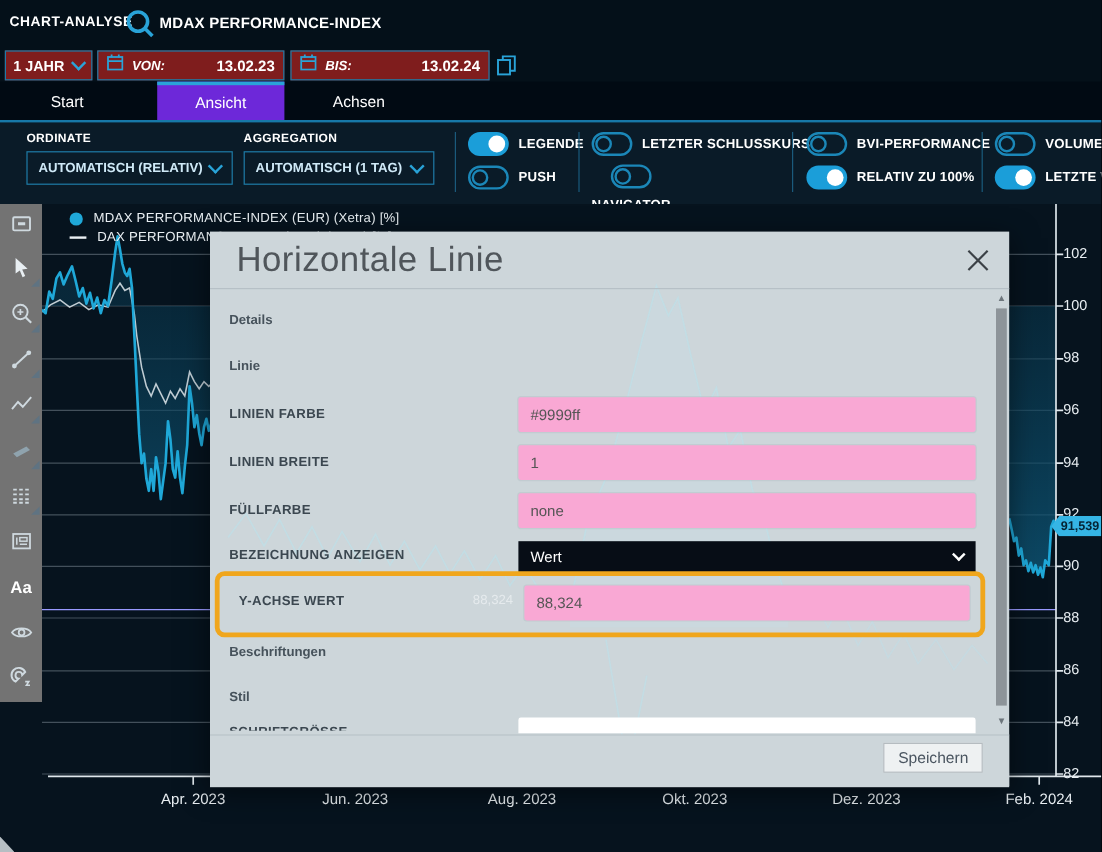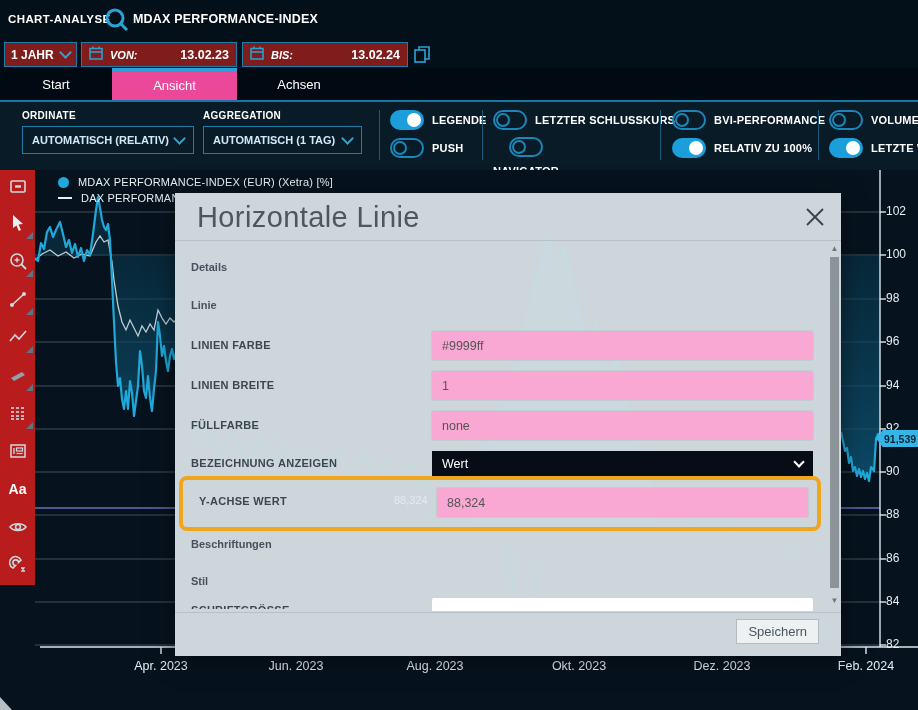--- a/index.html
+++ b/index.html
@@ -18,40 +18,40 @@
   .datebox{padding:4px 7px;color:#fff;}
   .date-von{left:81px;width:156px;}
   .date-bis{left:242px;width:166px;}
   .datebox .lbl{font-style:italic;font-weight:bold;font-size:11px;margin-left:7px;}
   .datebox .val{margin-left:auto;font-size:12.5px;font-weight:bold;}
   .copy-ico{left:413px;top:45px;}
 
   
   .tabbar{left:0;top:68px;width:918px;height:32px;background:#010a13;display:flex;}
   .tab{width:112px;display:flex;align-items:center;justify-content:center;color:#fff;font-size:13px;box-sizing:border-box;}
-  .tab.active{width:125px;background:#ec4899;border-top:3px solid #29a3d8;}
+  .tab.active{width:106px;background:#6d28d9;border-top:3px solid #29a3d8;margin-left:19px;}
   .tab.t3{width:124px;}
 
   
   .toolbar{left:0;top:100px;width:918px;height:70px;background:#0a1b28;border-top:2px solid #1778a8;box-sizing:border-box;}
   .tb-label{color:#fff;font-size:10px;font-weight:bold;letter-spacing:.3px;}
   .tb-select{border:1px solid #1e7ca8;height:28px;display:flex;align-items:center;justify-content:space-between;
              padding:0 9px;color:#cfe9f7;font-size:11px;font-weight:bold;box-sizing:border-box;background:#0a1b28;}
   .vdiv{width:1px;background:#1a5a7c;top:8px;height:50px;}
   .tgl-item{display:flex;align-items:center;gap:8px;height:22px;}
   .tgl-item .tl{color:#fff;font-size:11px;font-weight:bold;letter-spacing:.2px;white-space:nowrap;}
   .toggle{width:34px;height:20px;border-radius:10px;position:relative;box-sizing:border-box;flex:0 0 auto;}
   .toggle.on{background:#1b9ed9;}
   .toggle.on .knob{position:absolute;right:3px;top:3px;width:14px;height:14px;border-radius:50%;background:#fff;}
   .toggle.off{border:2px solid #1b87b8;}
   .toggle.off .knob{position:absolute;left:1px;top:1px;width:14px;height:14px;border-radius:50%;border:2px solid #1b87b8;box-sizing:border-box;}
 
   
   .main{left:0;top:170px;width:918px;height:540px;background:#06131e;}
-  .sidebar{left:0;top:0;width:35px;height:415px;background:#b91c1c;}
+  .sidebar{left:0;top:0;width:35px;height:415px;background:#737373;}
   .tool{position:relative;width:35px;height:38px;display:flex;align-items:center;justify-content:center;color:#cfd9df;}
   .tool .corner{position:absolute;right:2px;bottom:3px;width:0;height:0;border-left:7px solid transparent;border-bottom:7px solid #5f7382;}
   .tool.aa{color:#fff;font-weight:bold;font-size:14px;}
   .legend-row{display:flex;align-items:center;gap:9px;color:#e9eff3;font-size:11px;letter-spacing:.2px;}
   .dot{width:11px;height:11px;border-radius:50%;background:#1fa8d8;}
   .dash{width:14px;height:2px;background:#e9eff3;}
   .ytick{width:34px;color:#e8eef2;font-size:12px;}
   .xtick{width:84px;color:#e8eef2;font-size:12.5px;text-align:center;}
   .badge{left:876px;top:260px;width:42px;height:17px;background:#35b5e5;color:#052434;font-size:10.5px;font-weight:bold;
          display:flex;align-items:center;padding-left:8px;box-sizing:border-box;

